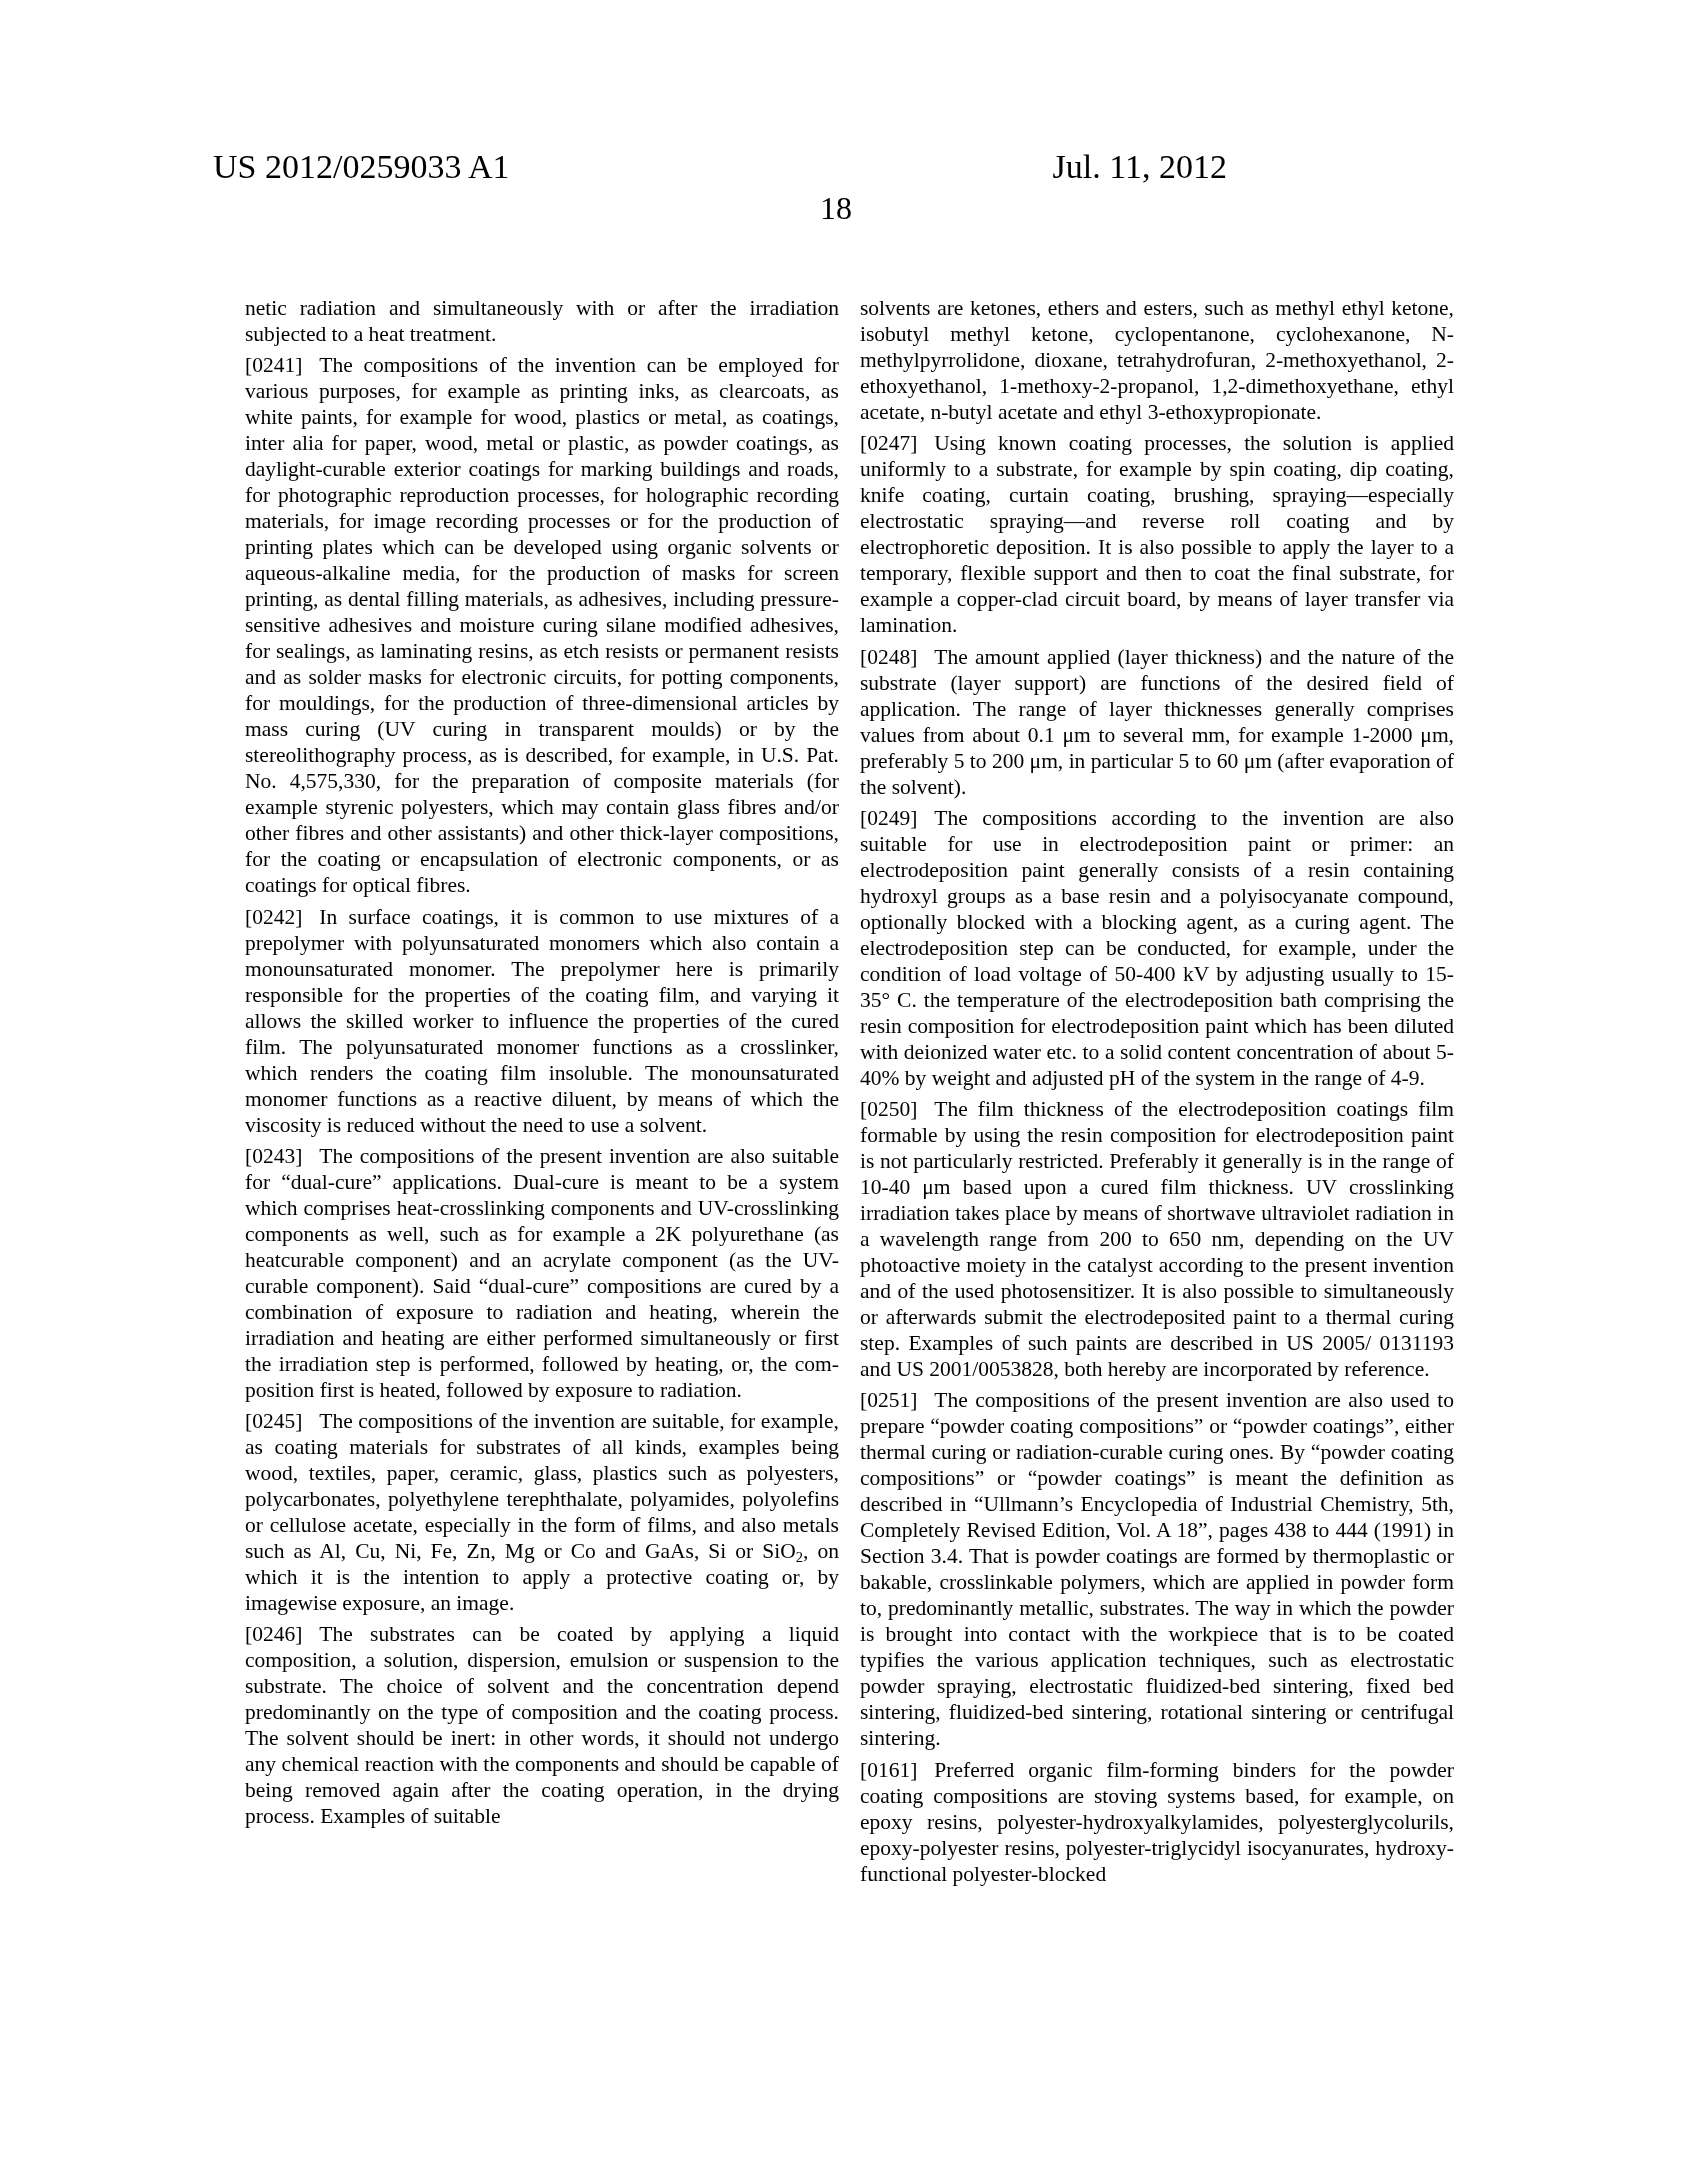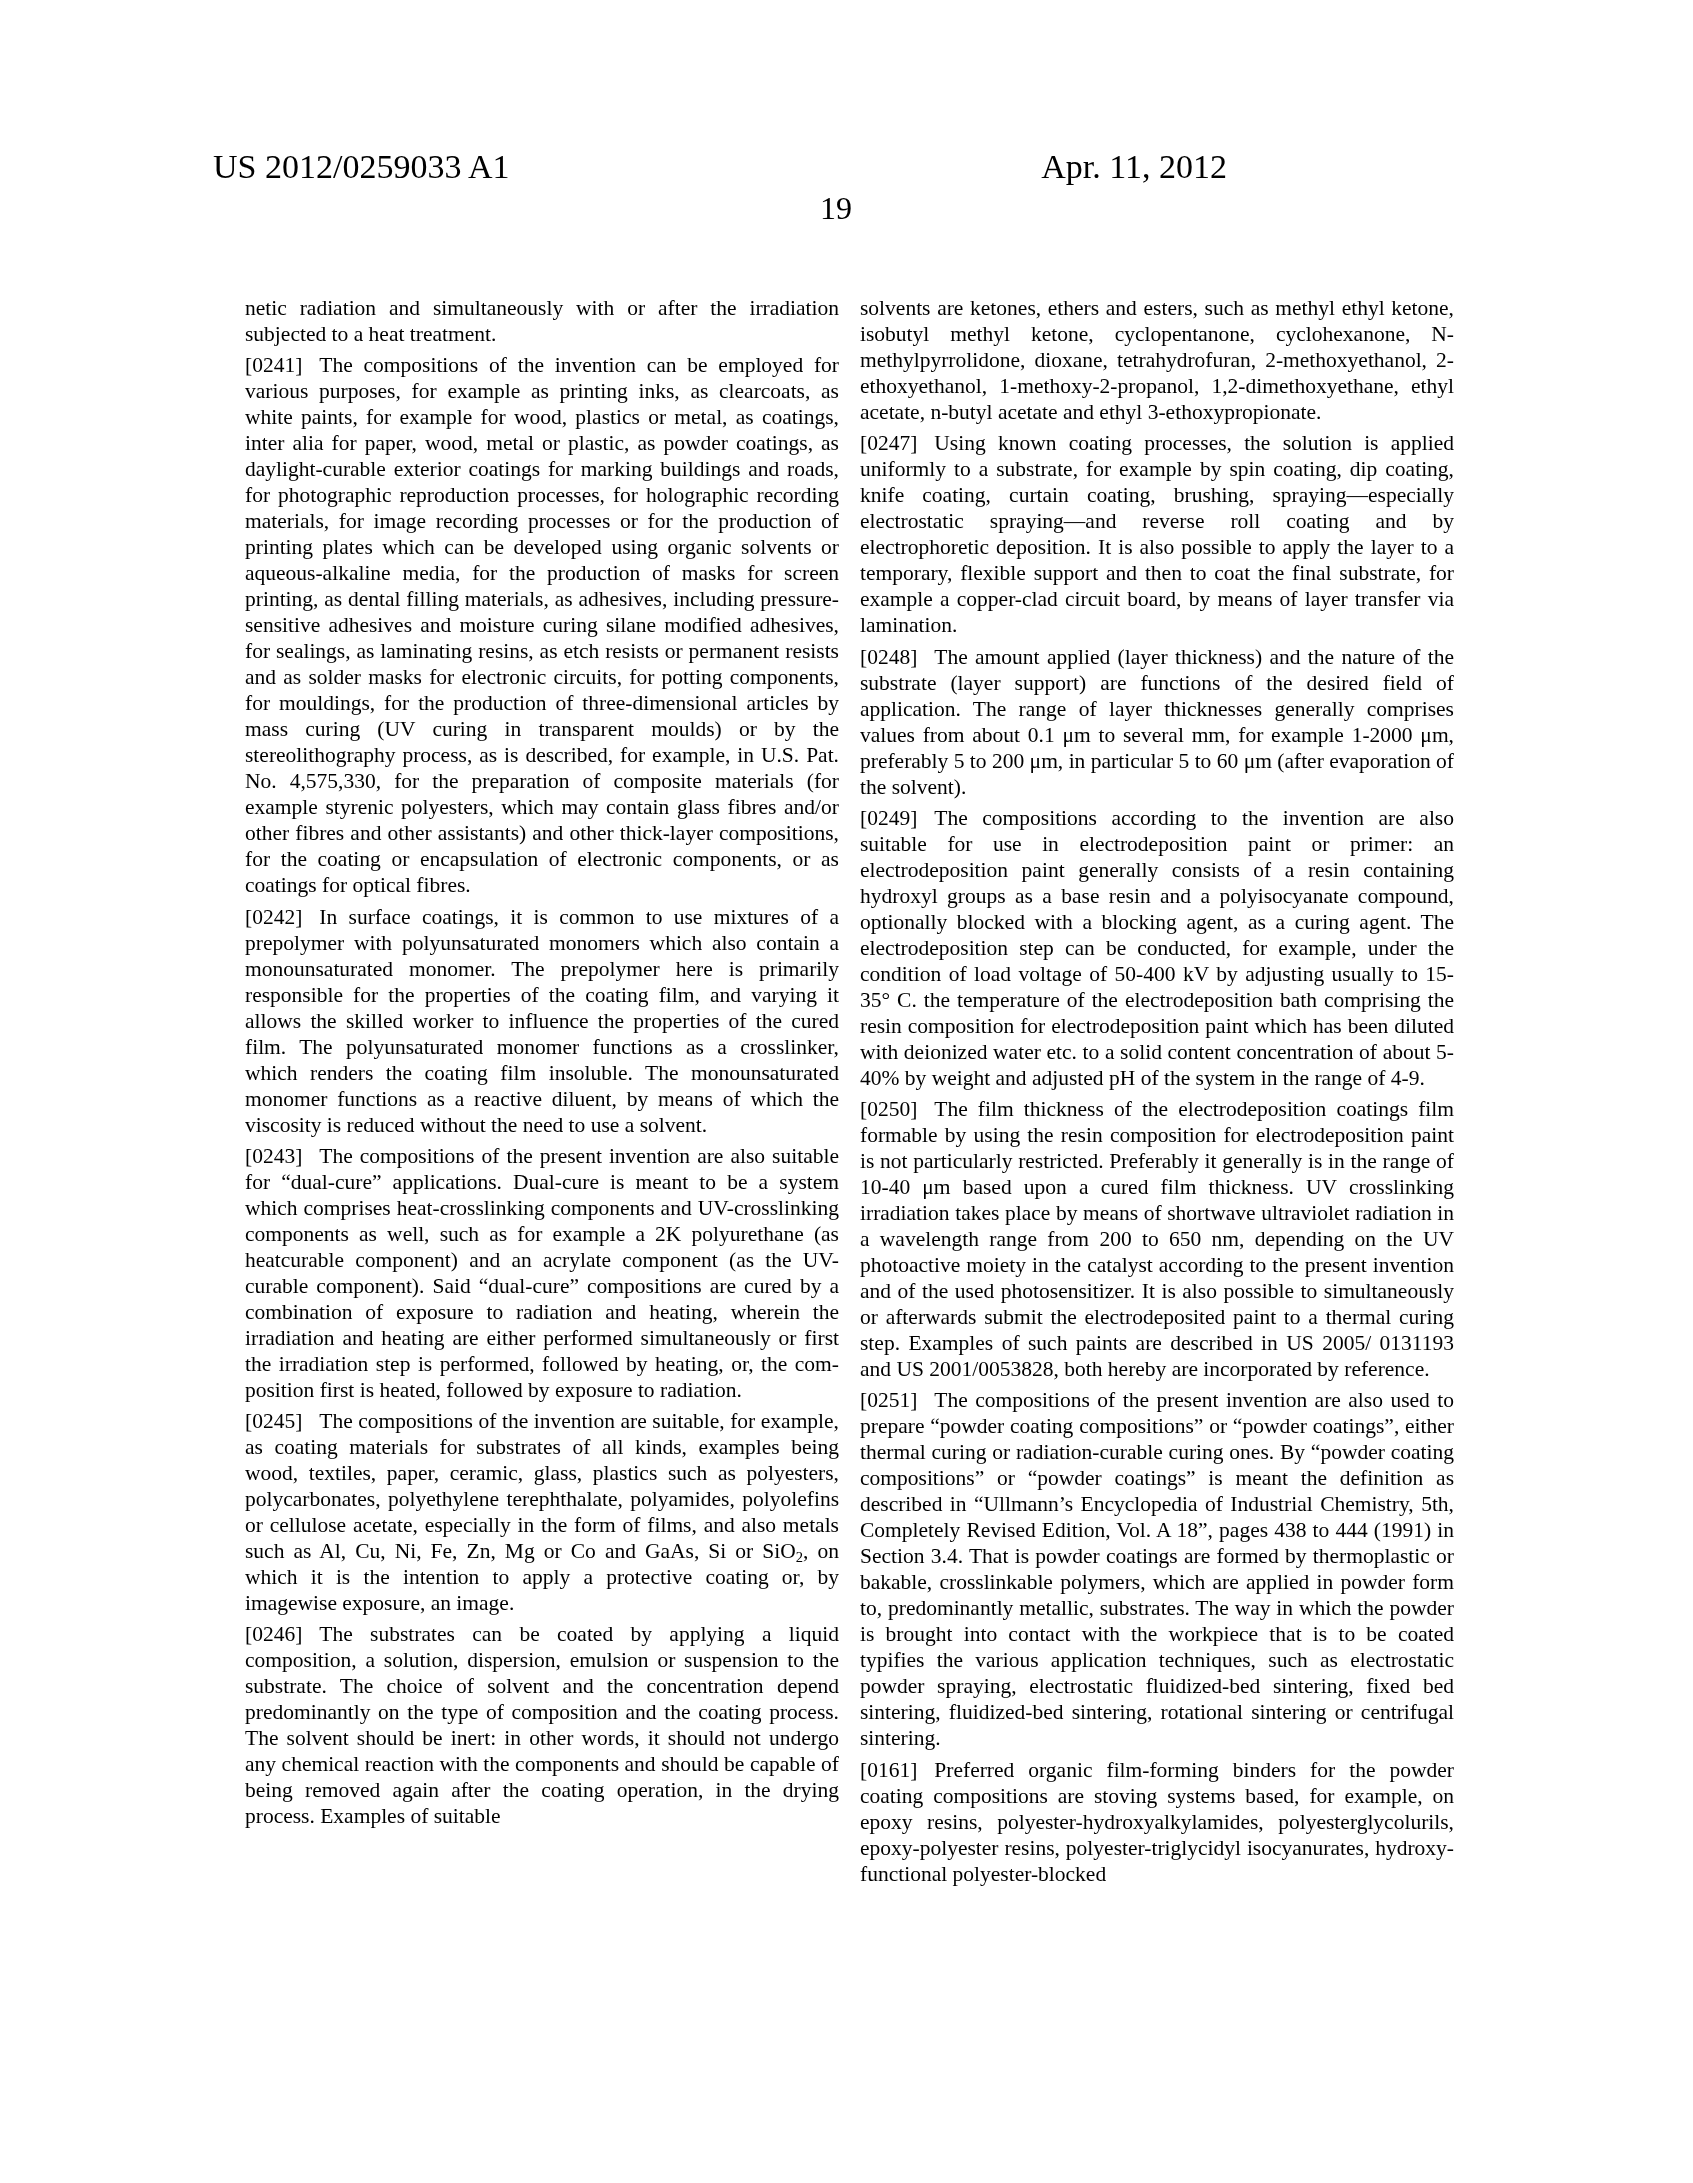--- a/index.html
+++ b/index.html
@@ -15,22 +15,22 @@
   .para { margin: 0 0 5.3px 0; }
   .para:last-child { margin-bottom: 0; }
   .pnum { font-weight: normal; margin-right: 17px; }
   sub { font-size: 14.6px; line-height: 0; vertical-align: -4px; }
 </style>
 </head>
 <body>
 
 <div class="page">
   <div class="hdr hdr-left">US 2012/0259033 A1</div>
-  <div class="hdr hdr-right">Apr. 11, 2012</div>
-  <div class="hdr hdr-page">19</div>
+  <div class="hdr hdr-right">Jul. 11, 2012</div>
+  <div class="hdr hdr-page">18</div>
 
   <div class="col col-left">
     <p class="para"><span>netic radiation and simultaneously with or after the irradia­tion subjected to a heat treatment.</span></p>
     <p class="para"><span class="pnum">[0241]</span><span>The compositions of the invention can be employed for various purposes, for example as printing inks, as clearcoats, as white paints, for example for wood, plastics or metal, as coatings, inter alia for paper, wood, metal or plastic, as powder coatings, as daylight-curable exterior coatings for marking buildings and roads, for photographic reproduction processes, for holographic recording materials, for image recording processes or for the production of printing plates which can be developed using organic solvents or aqueous-alkaline media, for the production of masks for screen print­ing, as dental filling materials, as adhesives, including pres­sure-sensitive adhesives and moisture curing silane modified adhesives, for sealings, as laminating resins, as etch resists or permanent resists and as solder masks for electronic circuits, for potting components, for mouldings, for the production of three-dimensional articles by mass curing (UV curing in transparent moulds) or by the stereolithography process, as is described, for example, in U.S. Pat. No. 4,575,330, for the preparation of composite materials (for example styrenic polyesters, which may contain glass fibres and/or other fibres and other assistants) and other thick-layer compositions, for the coating or encapsulation of electronic components, or as coatings for optical fibres.</span></p>
     <p class="para"><span class="pnum">[0242]</span><span>In surface coatings, it is common to use mixtures of a prepolymer with polyunsaturated monomers which also contain a monounsaturated monomer. The prepolymer here is primarily responsible for the properties of the coating film, and varying it allows the skilled worker to influence the properties of the cured film. The polyunsaturated monomer functions as a crosslinker, which renders the coating film insoluble. The monounsaturated monomer functions as a reactive diluent, by means of which the viscosity is reduced without the need to use a solvent.</span></p>
     <p class="para"><span class="pnum">[0243]</span><span>The compositions of the present invention are also suitable for “dual-cure” applications. Dual-cure is meant to be a system which comprises heat-crosslinking components and UV-crosslinking components as well, such as for example a 2K polyurethane (as heatcurable component) and an acrylate component (as the UV-curable component). Said “dual-cure” compositions are cured by a combination of exposure to radiation and heating, wherein the irradiation and heating are either performed simultaneously or first the irra­diation step is performed, followed by heating, or, the com­position first is heated, followed by exposure to radiation.</span></p>
     <p class="para"><span class="pnum">[0245]</span><span>The compositions of the invention are suitable, for example, as coating materials for substrates of all kinds, examples being wood, textiles, paper, ceramic, glass, plastics such as polyesters, polycarbonates, polyethylene terephtha­late, polyamides, polyolefins or cellulose acetate, especially in the form of films, and also metals such as Al, Cu, Ni, Fe, Zn, Mg or Co and GaAs, Si or SiO</span><sub>2</sub><span>, on which it is the intention to apply a protective coating or, by imagewise exposure, an image.</span></p>
     <p class="para"><span class="pnum">[0246]</span><span>The substrates can be coated by applying a liquid composition, a solution, dispersion, emulsion or suspension to the substrate. The choice of solvent and the concentration depend predominantly on the type of composition and the coating process. The solvent should be inert: in other words, it should not undergo any chemical reaction with the compo­nents and should be capable of being removed again after the coating operation, in the drying process. Examples of suitable</span></p>
   </div>
 

